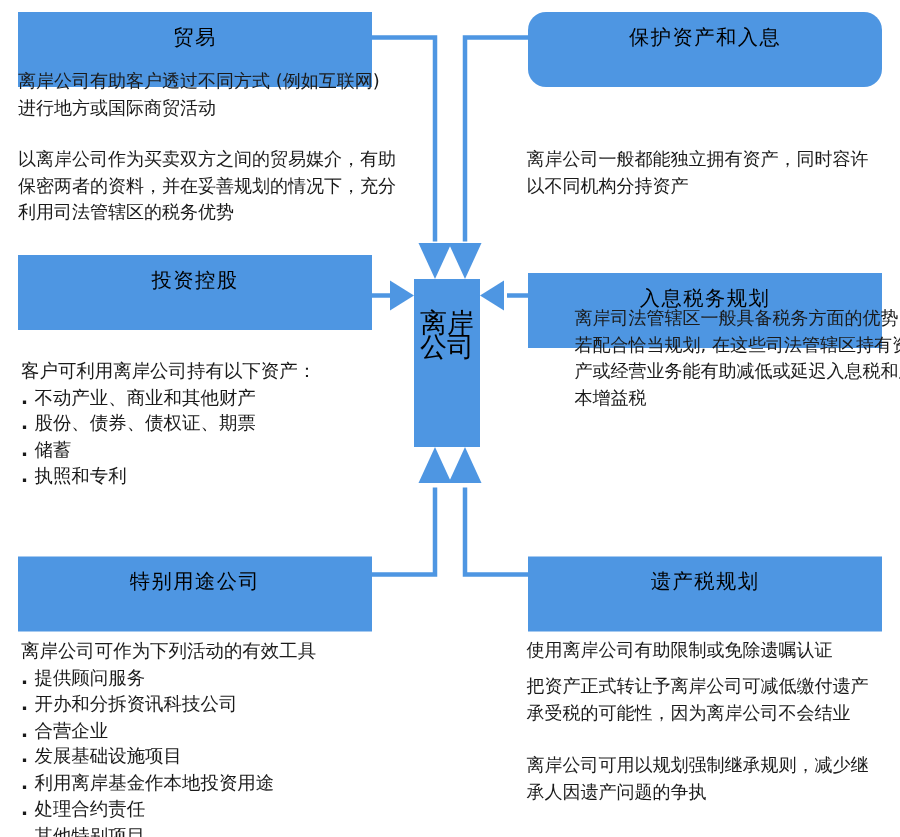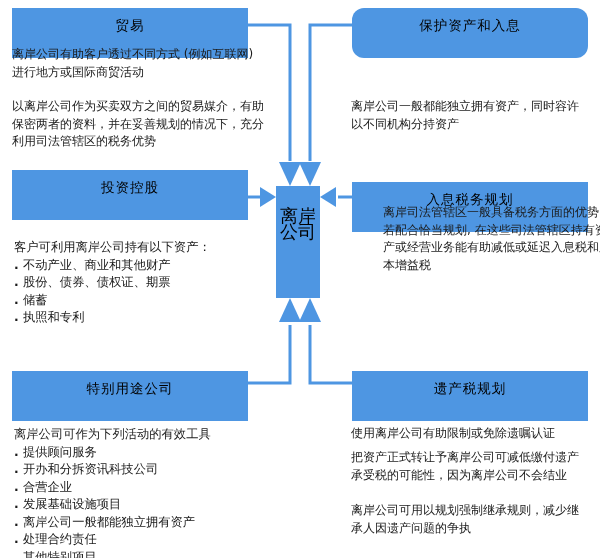--- a/index.html
+++ b/index.html
@@ -142,21 +142,21 @@
 产或经营业务能有助减低或延迟入息税和股
 本增益税</div>
 
   <div class="hdr" style="left:12px; top:371px; width:236px;">特别用途公司</div>
   <div class="bullets" style="left:14px; top:409px; width:256px;">
     <span class="lead">离岸公司可作为下列活动的有效工具</span>
     <span class="bl">提供顾问服务</span>
     <span class="bl">开办和分拆资讯科技公司</span>
     <span class="bl">合营企业</span>
     <span class="bl">发展基础设施项目</span>
-    <span class="bl">离岸公司一般都能独立拥有资产</span>
+    <span class="bl">利用离岸基金作本地投资用途</span>
     <span class="bl">处理合约责任</span>
     <span class="bl">其他特别项目</span>
   </div>
 
   <div class="hdr" style="left:352px; top:371px; width:236px;">遗产税规划</div>
   <div class="body-text" style="left:351px; top:414px; width:248px;margin-top:11px;">使用离岸公司有助限制或免除遗嘱认证</div>
   <div class="body-text" style="left:351px; top:449px; width:248px;">把资产正式转让予离岸公司可减低缴付遗产
 承受税的可能性，因为离岸公司不会结业</div>
   <div class="body-text" style="left:351px; top:502px; width:248px;">离岸公司可用以规划强制继承规则，减少继
 承人因遗产问题的争执</div>

